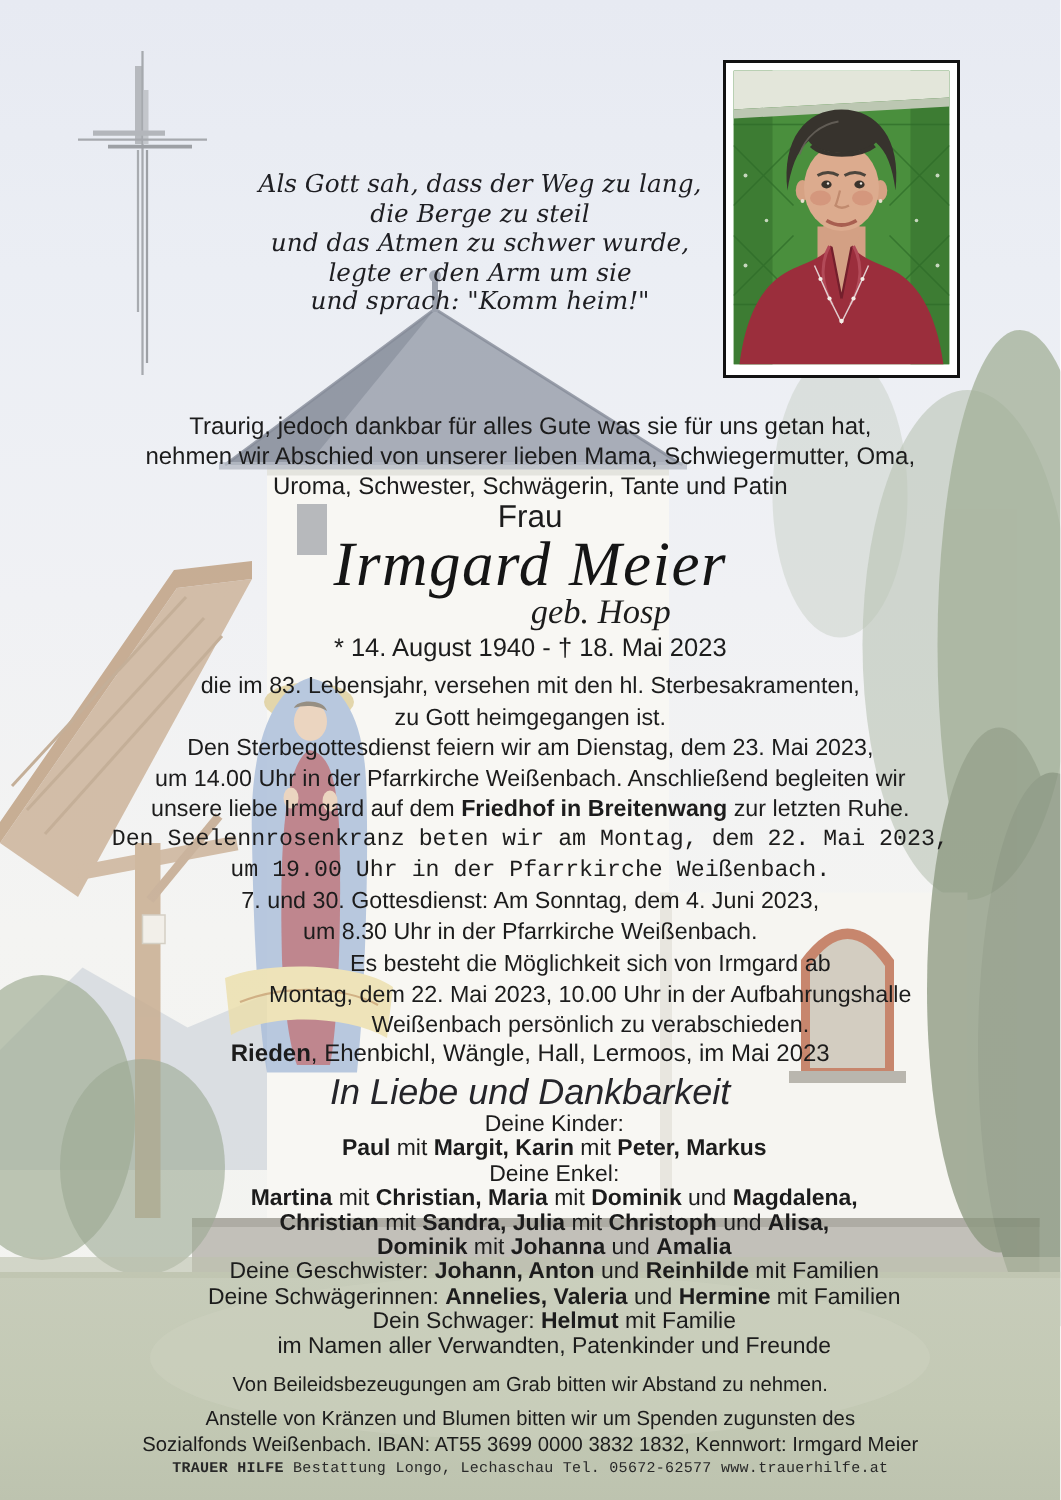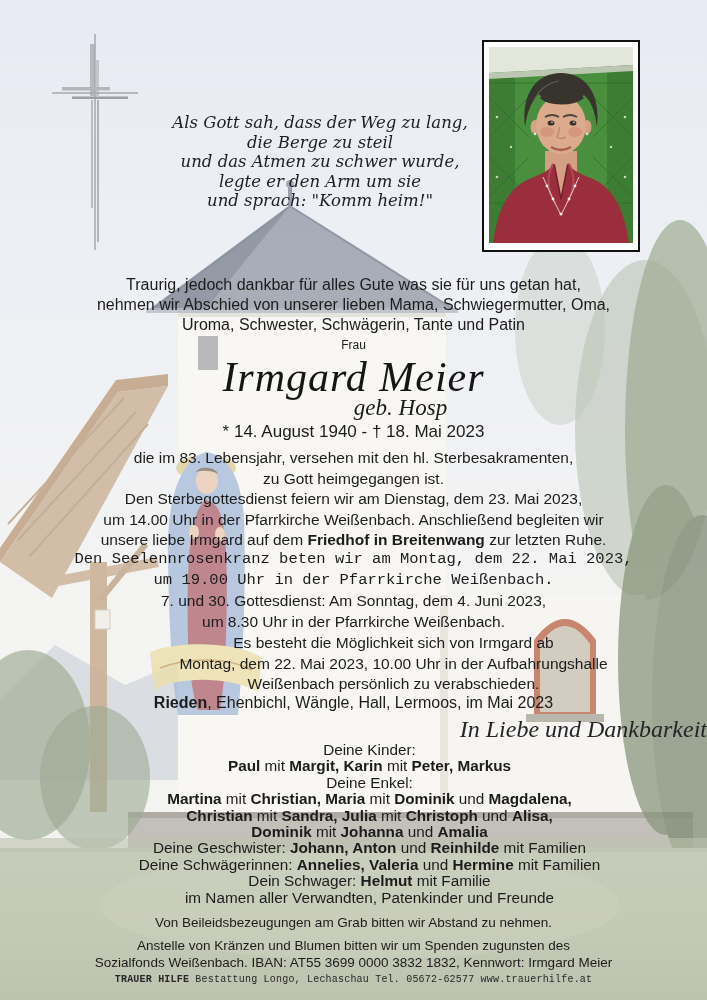--- a/index.html
+++ b/index.html
@@ -12,34 +12,34 @@
   .cross{position:absolute;left:50px;top:30px;pointer-events:none;}
   .photo{
     position:absolute;left:482px;top:40px;width:158px;height:212px;
     background:#ffffff;border:2px solid #121212;box-sizing:border-box;padding:5px;
   }
   .photo svg{display:block;}
   .tb{position:absolute;left:0;width:707px;text-align:center;}
   .poem{top:113px;width:640px;font-family:"DejaVu Serif",serif;font-style:italic;
         font-size:16.5px;line-height:19.5px;color:#1e1e22;}
   .intro{top:275px;font-size:16px;line-height:20px;}
-  .frau{top:335px;font-size:12px;line-height:20px;}
+  .frau{top:335px;font-size:21px;line-height:20px;}
   .name{top:354px;font-family:"Liberation Serif",serif;font-style:italic;
         font-size:42px;line-height:46px;letter-spacing:1px;color:#151515;}
   .maiden{top:395px;font-family:"Liberation Serif",serif;font-style:italic;font-size:23px;line-height:26px;padding-left:47px;}
   .dates{top:421px;font-size:17px;line-height:22px;}
   .para{font-size:15.5px;line-height:20.5px;}
   .p-passing{top:448px;text-align:center;}
   .p-funeral{top:489px;}
   .p-rosary{top:549px;font-family:Liberation Mono, monospace;}
   .p-services{top:591px;}
   .p-farewell{top:633px;padding-left:40px;}
   .places{top:693px;font-size:16px;line-height:20px;}
-  .scriptline{top:714px;font-family:Liberation Serif, serif;font-style:italic;
-        font-size:24px;line-height:30px;color:#25252a;text-align:right;}
+  .scriptline{top:714px;font-family:Liberation Sans, sans-serif;font-style:italic;
+        font-size:24px;line-height:30px;color:#25252a;}
   .family{top:742px;font-size:15.3px;line-height:16.4px;margin-left:16px;}
   .condolence{top:915px;font-size:13.5px;line-height:16px;}
   .donation{top:937px;font-size:13.5px;line-height:17px;}
   .footer{top:974px;font-size:10px;line-height:12px;letter-spacing:.2px;color:#282828;font-family:Liberation Mono, monospace;}
   .b{font-weight:bold;}
 </style>
 </head>
 <body>
 
 <div class="card">

